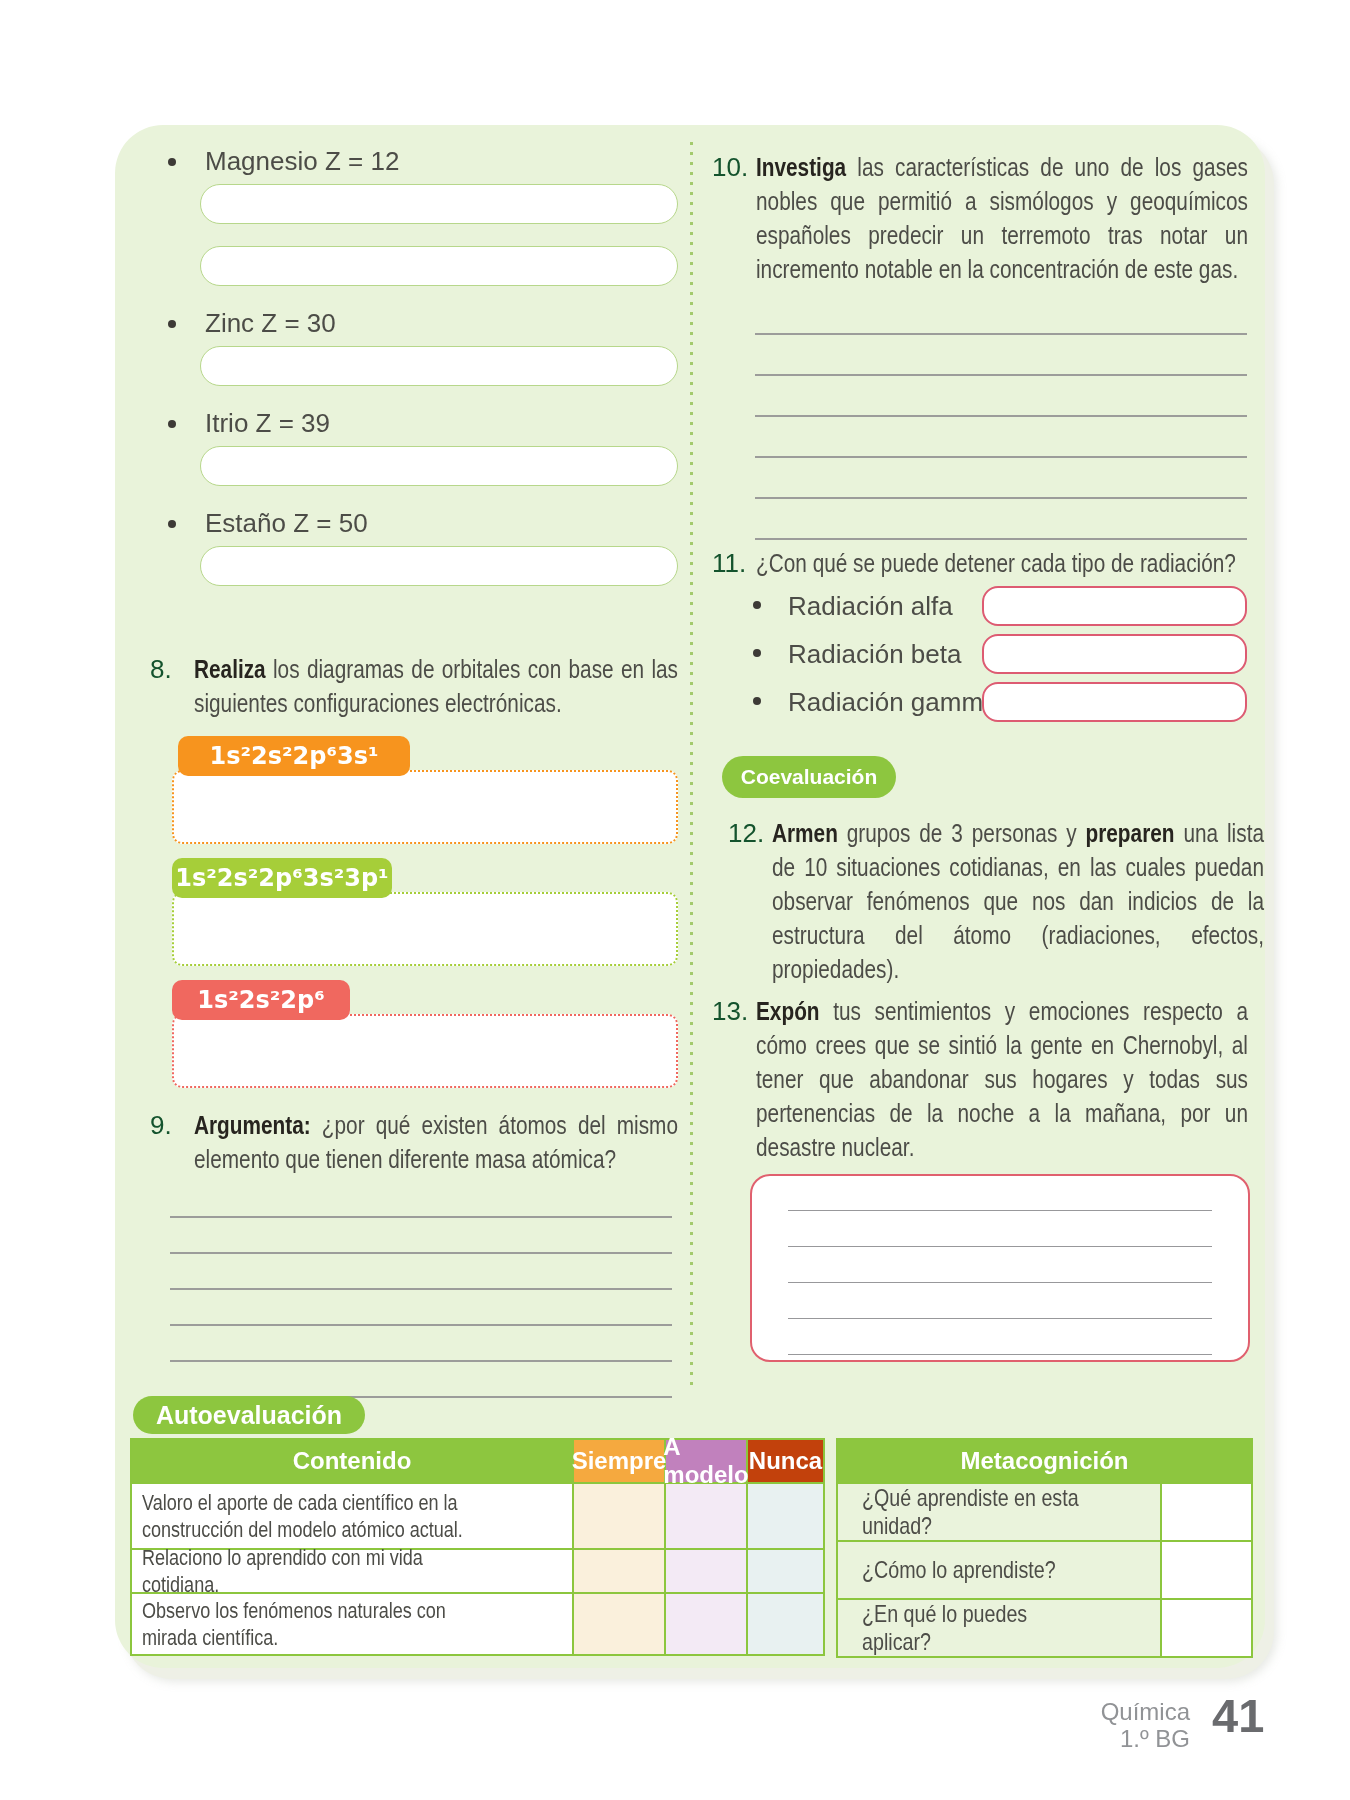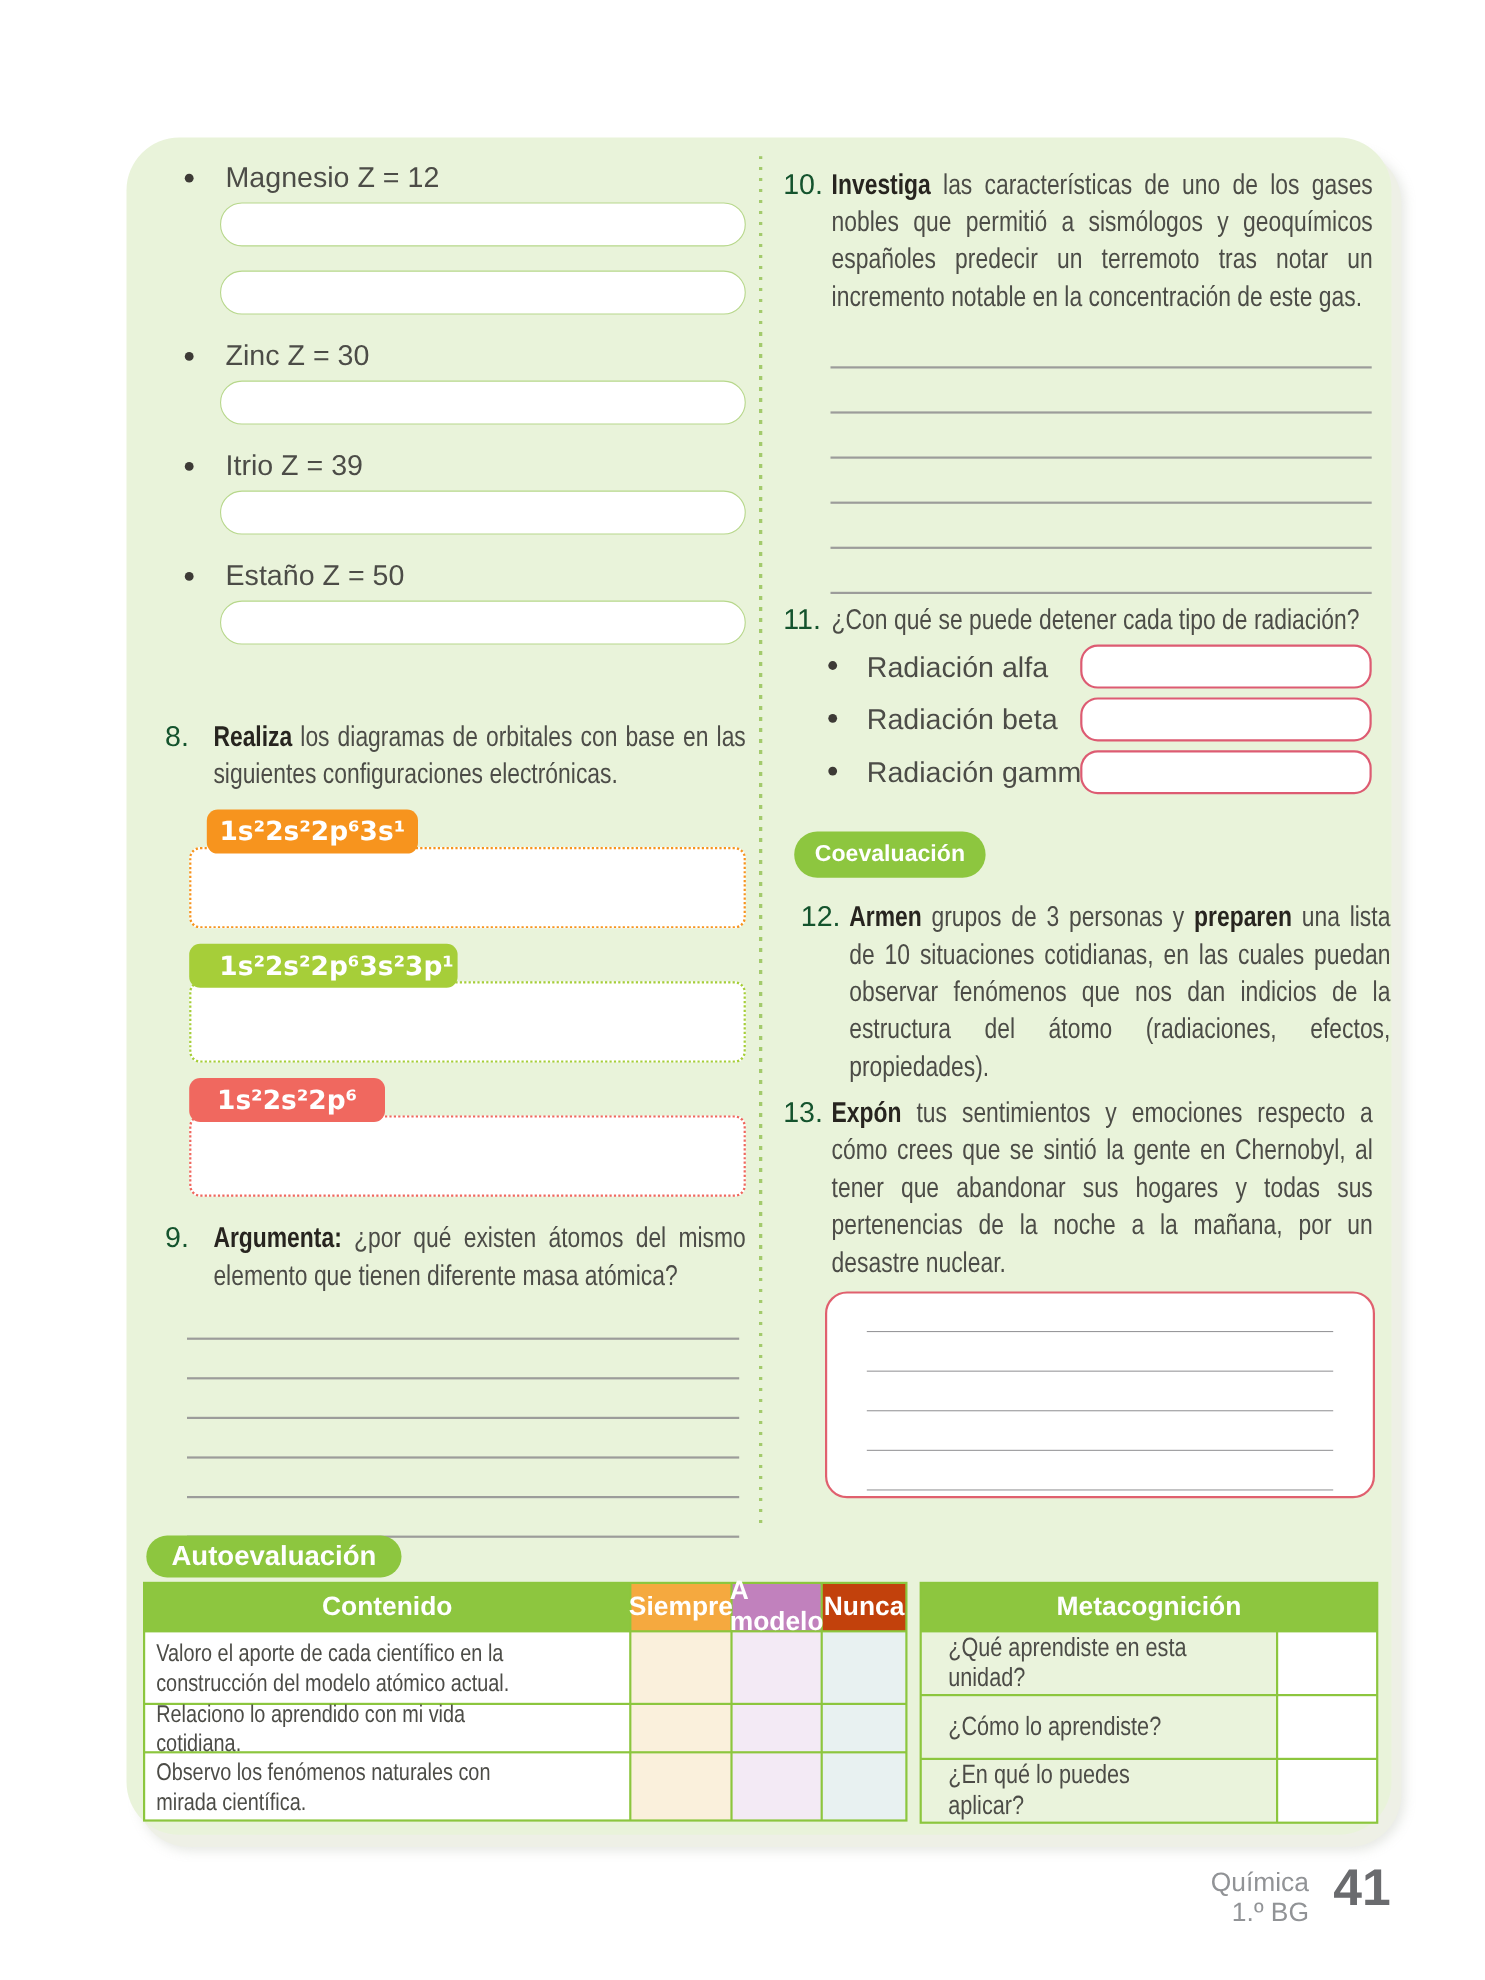--- a/index.html
+++ b/index.html
@@ -28,21 +28,21 @@
   .b-text { position:absolute; left:55px; top:0; }
   .fill-box { height:40px; margin-left:50px; margin-bottom:22px; background:#fff;
               border:1.5px solid #b7d78b; border-radius:20px; box-sizing:border-box; }
 
   
   .config-badge { position:absolute; height:40px; z-index:2; border-radius:10px;
                   display:flex; align-items:center; justify-content:center;
                   color:#fff; font-weight:bold; font-size:24px;
                   font-family:"DejaVu Sans", sans-serif; }
   .badge-orange { background:#f7941e; }
-  .badge-green  { background:#a6ce39;padding-left:24px; }
+  .badge-green  { background:#a6ce39; }
   .badge-red    { background:#f0685f; }
   .dash-box { position:absolute; left:172px; width:506px; height:74px; background:#fff;
               border-radius:10px; box-sizing:border-box; }
   .dash-orange { border:2.5px dotted #f7941e; }
   .dash-green  { border:2.5px dotted #a6ce39; }
   .dash-red    { border:2.5px dotted #f0685f; }
 
   
   .lines { position:absolute; }
   .ans-line { border-bottom:2px solid #9c9c9a; }
@@ -125,21 +125,21 @@
   <div class="fill-box"></div>
 </div>
 
 <div class="item" style="left:150px; top:652px; width:528px;">
   <span class="num">8.</span>
   <div class="ptext left">
     <span class="lead">Realiza</span><span> los diagramas de orbitales con base en las siguientes configuraciones electrónicas.</span>
   </div>
 </div>
 
-<div class="config-badge badge-orange" style="left:188px; top:736px; width:192px;">1s²2s²2p⁶3s¹</div>
+<div class="config-badge badge-orange" style="left:178px; top:736px; width:232px;">1s²2s²2p⁶3s¹</div>
 <div class="dash-box dash-orange" style="top:770px;"></div>
 
 <div class="config-badge badge-green" style="left:172px; top:858px; width:220px;">1s²2s²2p⁶3s²3p¹</div>
 <div class="dash-box dash-green" style="top:892px;"></div>
 
 <div class="config-badge badge-red" style="left:172px; top:980px; width:178px;">1s²2s²2p⁶</div>
 <div class="dash-box dash-red" style="top:1014px;"></div>
 
 <div class="item" style="left:150px; top:1108px; width:528px;">
   <span class="num">9.</span>

